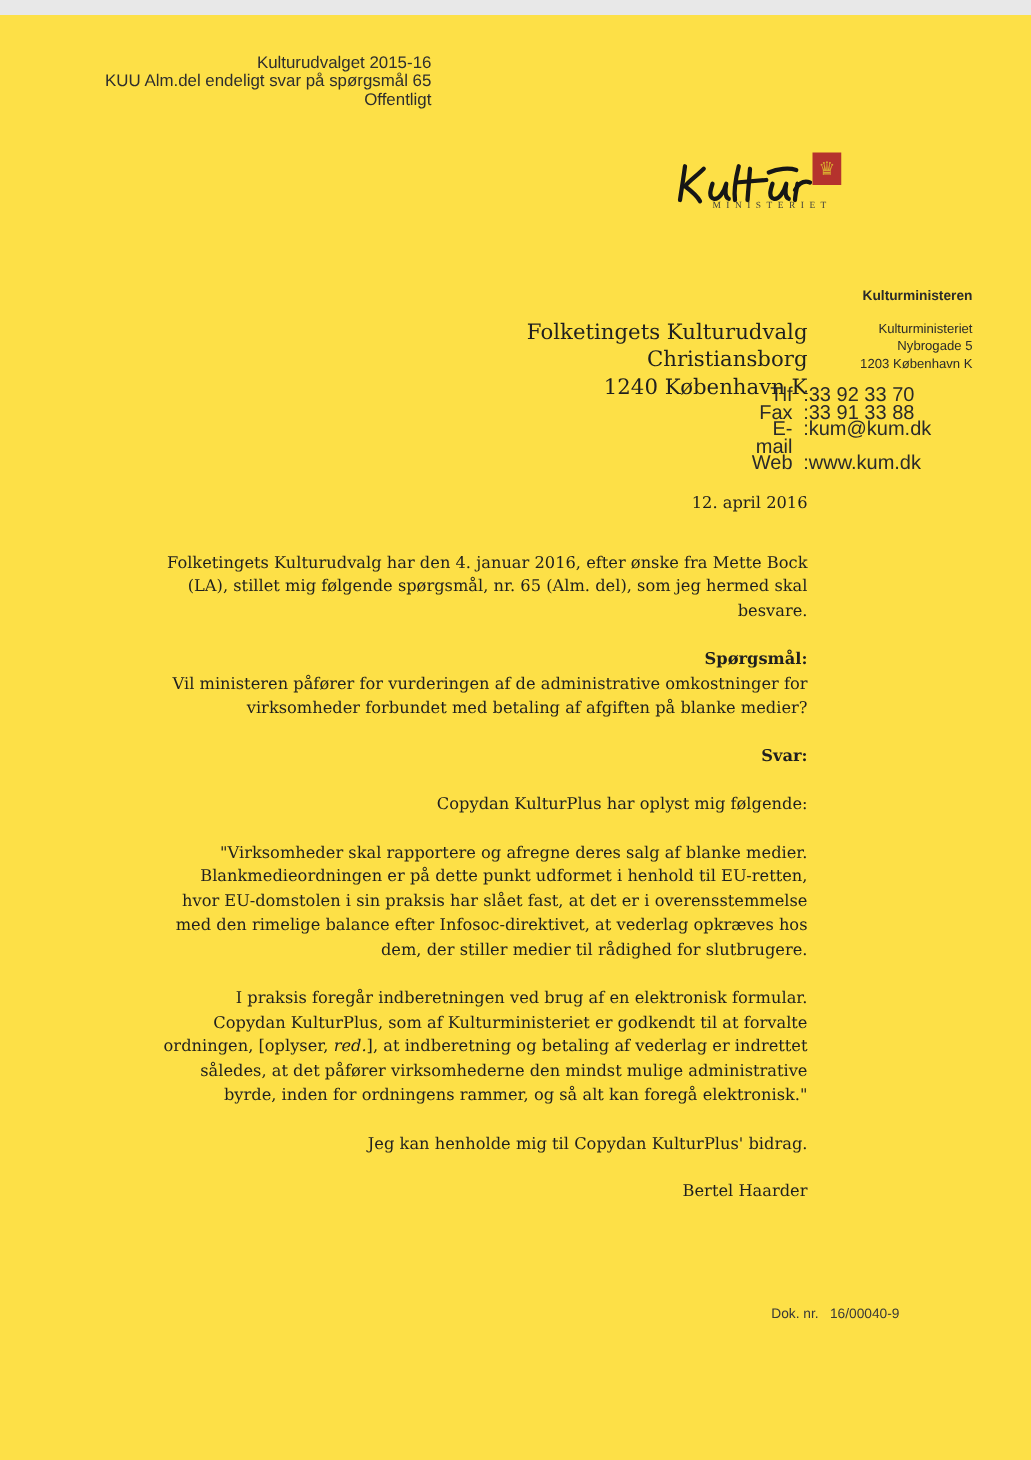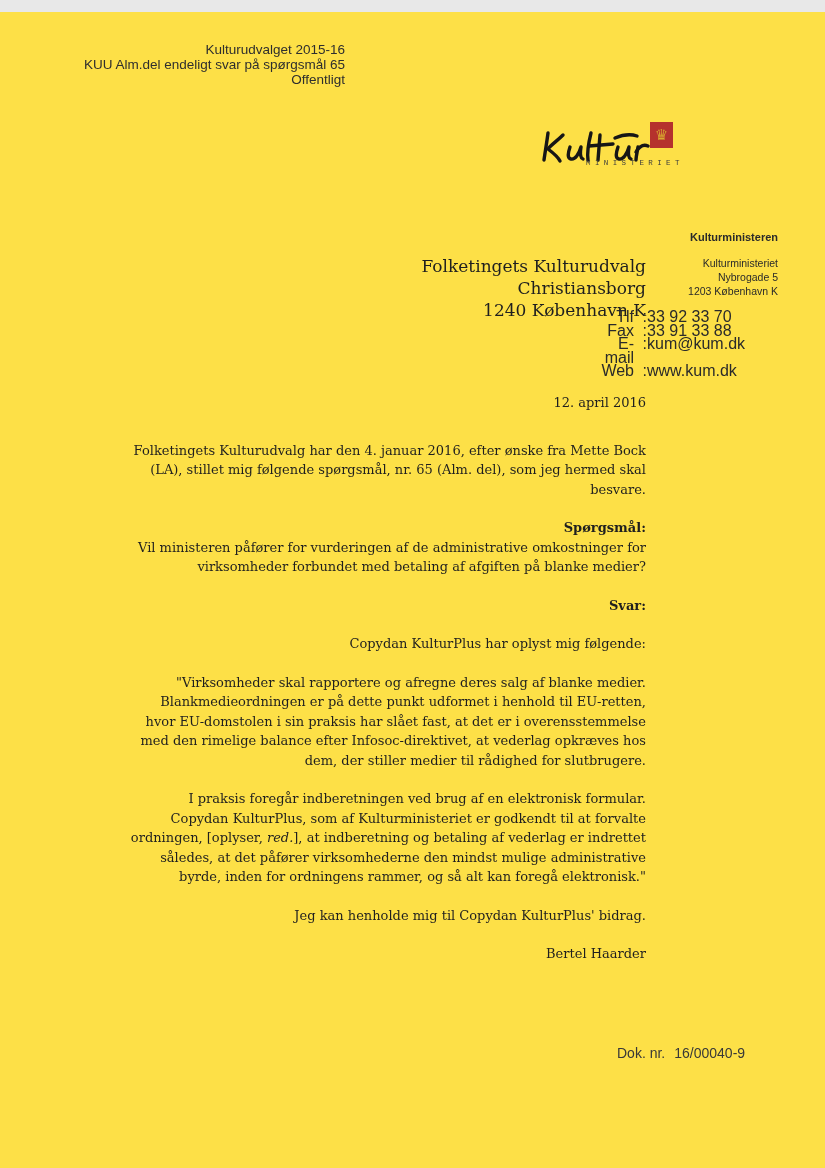--- a/index.html
+++ b/index.html
@@ -53,23 +53,23 @@
     display: flex;
     align-items: center;
     justify-content: center;
     color: #d8a92f;
     font-size: 15px;
     line-height: 1;
     font-family: "DejaVu Sans", sans-serif;
   }
   .ministry-caption {
     position: absolute;
-    left: 48px;
+    left: 32px;
     top: 41px;
-    font-family: Liberation Mono, monospace;
+    font-family: Liberation Serif, serif;
     font-size: 7.5px;
     letter-spacing: 4.4px;
     color: #3c3c3c;
     white-space: nowrap;
   }
 
   
   .sidebar {
     position: absolute;
     left: 598px;
@@ -102,21 +102,21 @@
   .section-body { margin-top: 0; }
   .em-red { font-style: italic; }
   .signature { margin-top: 19px; }
 
   
   .docnr {
     position: absolute;
     left: 617px;
     top: 1033px;
     font-family: "Liberation Sans", sans-serif;
-    font-size: 14px;
+    font-size: 11px;
     color: #383838;
     white-space: nowrap;
   }
   .docnr-value { margin-left: 9px; }
 </style>
 </head>
 <body>
 
 <div class="page">
 

